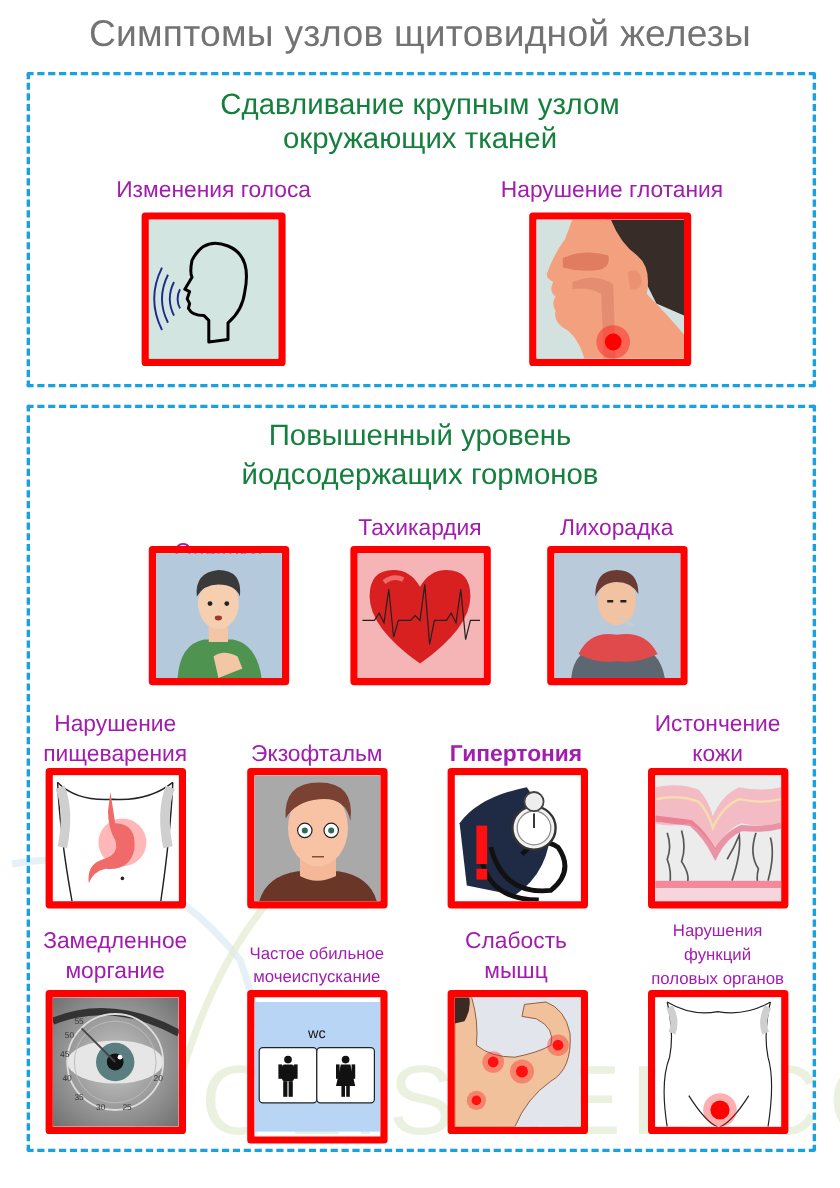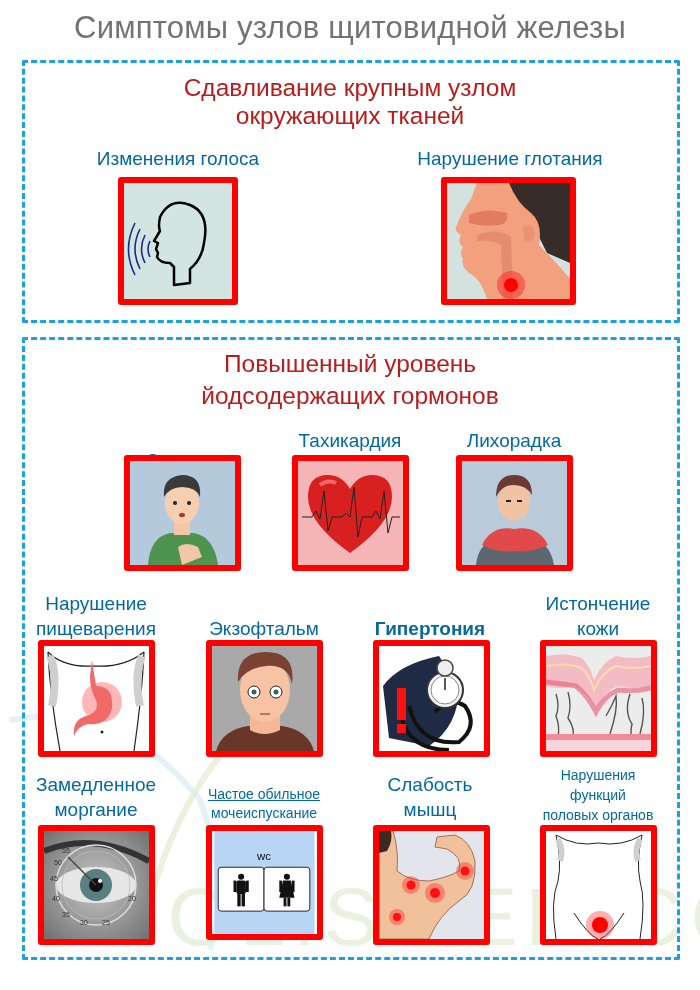--- a/index.html
+++ b/index.html
@@ -13,25 +13,25 @@
   .dashbox {
     position: absolute;
     border: 3px dashed #1aa1e1;
     border-radius: 2px;
   }
   .box1 { left: 22px; top: 60px; width: 658px; height: 263px; }
   .box2 { left: 22px; top: 337px; width: 658px; height: 623px; }
 
   .section-title {
     position: absolute; left: 0; width: 700px; text-align: center;
-    color: #b91c1c; font-size: 24.5px; line-height: 32px;
+    color: #15803d; font-size: 24.5px; line-height: 32px;
   }
 
   .label {
-    position: absolute; text-align: center; color: #0369a1; line-height: 25px;
+    position: absolute; text-align: center; color: #a21caf; line-height: 25px;
     font-size: 19px; white-space: nowrap;
   }
   .label.small { font-size: 14px; line-height: 20px; }
 
   .pic {
     position: absolute; border: 6px solid #ff0000; border-radius: 3px; overflow: hidden;
   }
   .pic svg { display: block; width: 100%; height: 100%; }
 
   .watermark {
@@ -214,23 +214,23 @@
       <text x="8" y="70">40</text>
         <text x="18" y="86">35</text>
         <text x="36" y="94">30</text>
       <text x="58" y="94">25</text>
         <text x="84" y="70">20</text>
     </g>
     <line x1="52" y1="54" x2="24" y2="26" stroke="#444" stroke-width="1.5"></line>
   </svg>
 </div>
 
-<div class="label small" style="left:182px; top:784px; width:164px;text-decoration:underline;">Частое обильное</div>
+<div class="label small" style="left:182px; top:784px; width:164px;">Частое обильное</div>
 <div class="label small" style="left:182px; top:803px; width:164px;">мочеиспускание</div>
-<div class="pic" style="left:206px; top:825px; width:117px; height:115px;">
+<div class="pic" style="left:206px; top:825px; width:117px; height:128px;">
   <svg viewBox="0 0 105 108">
     <rect width="105" height="108" fill="#b9d5f6"></rect>
     <text x="52" y="30" text-anchor="middle" font-family="Liberation Sans, sans-serif" font-size="12" fill="#111">wc</text>
     <rect x="4" y="38" width="48" height="46" rx="3" fill="#fff" stroke="#222" stroke-width="1"></rect>
     <rect x="52" y="38" width="48" height="46" rx="3" fill="#fff" stroke="#222" stroke-width="1"></rect>
     <g fill="#111">
       <circle cx="28" cy="48" r="3.2"></circle>
       <rect x="23" y="52" width="10" height="14" rx="2"></rect>
       <rect x="20" y="52" width="3" height="12"></rect>
         <rect x="33" y="52" width="3" height="12"></rect>

